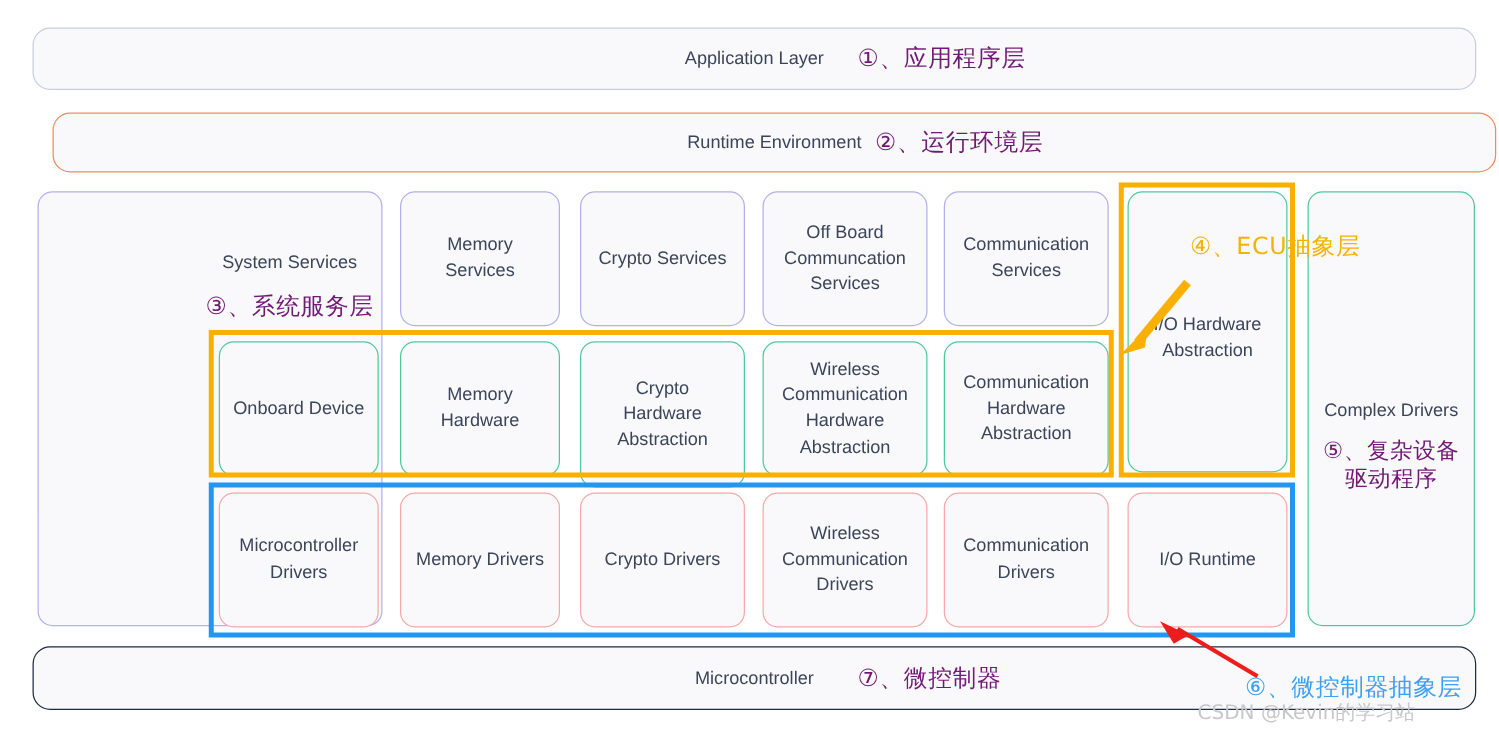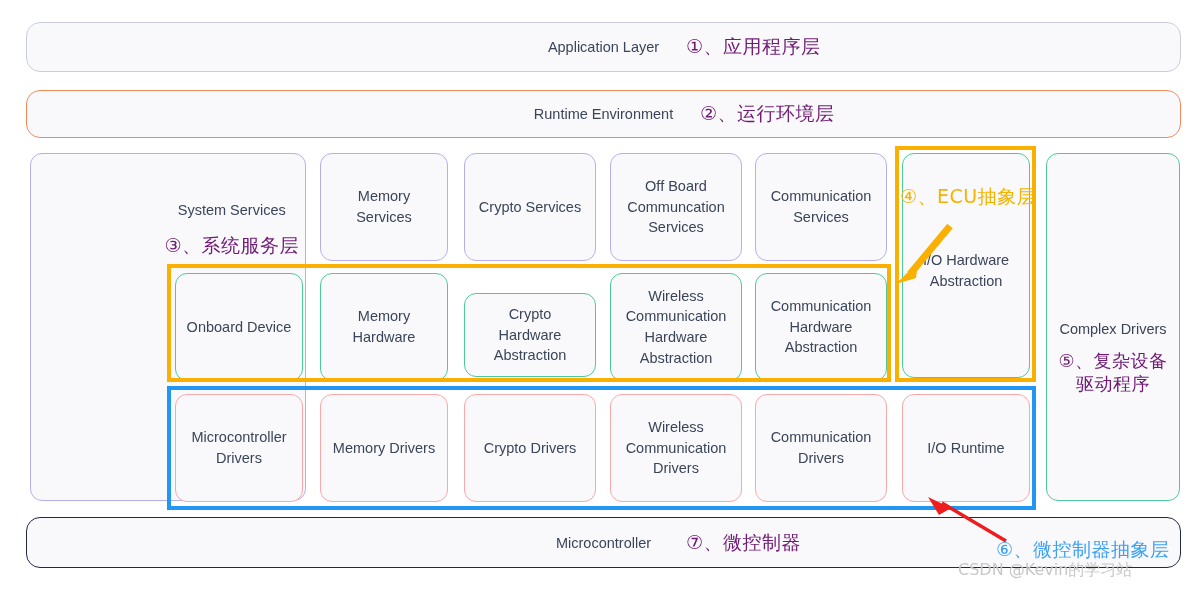--- a/index.html
+++ b/index.html
@@ -33,21 +33,21 @@
     line-height: 1.42;
     padding: 4px 6px;
   }
   .box .txt { display: block; }
 
   
   .bd-purple  { border: 1.3px solid #b3b0ec; }
   .bd-green   { border: 1.3px solid #4fc99b; }
   .bd-pink    { border: 1.3px solid #f7a8a8; }
   .bd-navy    { border: 1.6px solid #1f2a44; }
-  .bd-orangeL { border: 1.3px solid #f08a5d; }
+  .bd-orangeL { border: 1.3px solid #f08a5d; margin-left: 16px; }
   .bd-grayb   { border: 1.3px solid #c8cede; }
 
   
   .banner {
     position: absolute;
     box-sizing: border-box;
     background: #f9f9fb;
     border-radius: 14px;
     display: flex;
     align-items: center;
@@ -151,21 +151,21 @@
   </div>
 
   <div class="box bd-green" style="left:175px; top:273px; width:128px; height:108px;">
     <span class="txt">Onboard Device</span>
   </div>
 
   <div class="box bd-green" style="left:320px; top:273px; width:128px; height:108px;">
     <span class="txt">Memory<br>Hardware</span>
   </div>
 
-  <div class="box bd-green" style="left:464px; top:273px; width:132px; height:84px;margin-top:20px;">
+  <div class="box bd-green" style="left:464px; top:273px; width:132px; height:117px;">
     <span class="txt">Crypto<br>Hardware<br>Abstraction</span>
   </div>
 
   <div class="box bd-green" style="left:610px; top:273px; width:132px; height:108px;">
     <span class="txt">Wireless<br>Communication<br>Hardware<br>Abstraction</span>
   </div>
 
   <div class="box bd-green" style="left:755px; top:273px; width:132px; height:108px;">
     <span class="txt">Communication<br>Hardware<br>Abstraction</span>
   </div>
@@ -192,21 +192,21 @@
 
   <div class="box bd-pink" style="left:902px; top:394px; width:128px; height:108px;">
     <span class="txt">I/O Runtime</span>
   </div>
 
   <div class="frame frame-gold" style="left:167px; top:264px; width:724px; height:118px;"></div>
   <div class="frame frame-gold" style="left:895px; top:146px; width:141px; height:236px;"></div>
 
   <div class="frame frame-blue" style="left:167px; top:386px; width:869px; height:124px;"></div>
 
-  <div class="anno anno-gold" style="left:900px; top:184px;">④、ECU抽象层</div>
+  <div class="anno anno-gold" style="left:952px; top:184px;">④、ECU抽象层</div>
 
   <svg class="arrow-svg" style="left:888px; top:222px; width:80px; height:64px;" viewBox="0 0 80 64">
     <path d="M62 4 L22 52" stroke="#f9b000" stroke-width="7" stroke-linecap="butt" fill="none"></path>
     <path d="M8 62 L30 40 L28 56 Z" fill="#f9b000"></path>
   </svg>
 
   <div class="banner bd-navy" style="left:26px; top:517px; width:1155px; height:51px;">
     <span class="en">Microcontroller</span>
   </div>
   <div class="anno anno-red" style="left:686px; top:530px;">⑦、微控制器</div>

